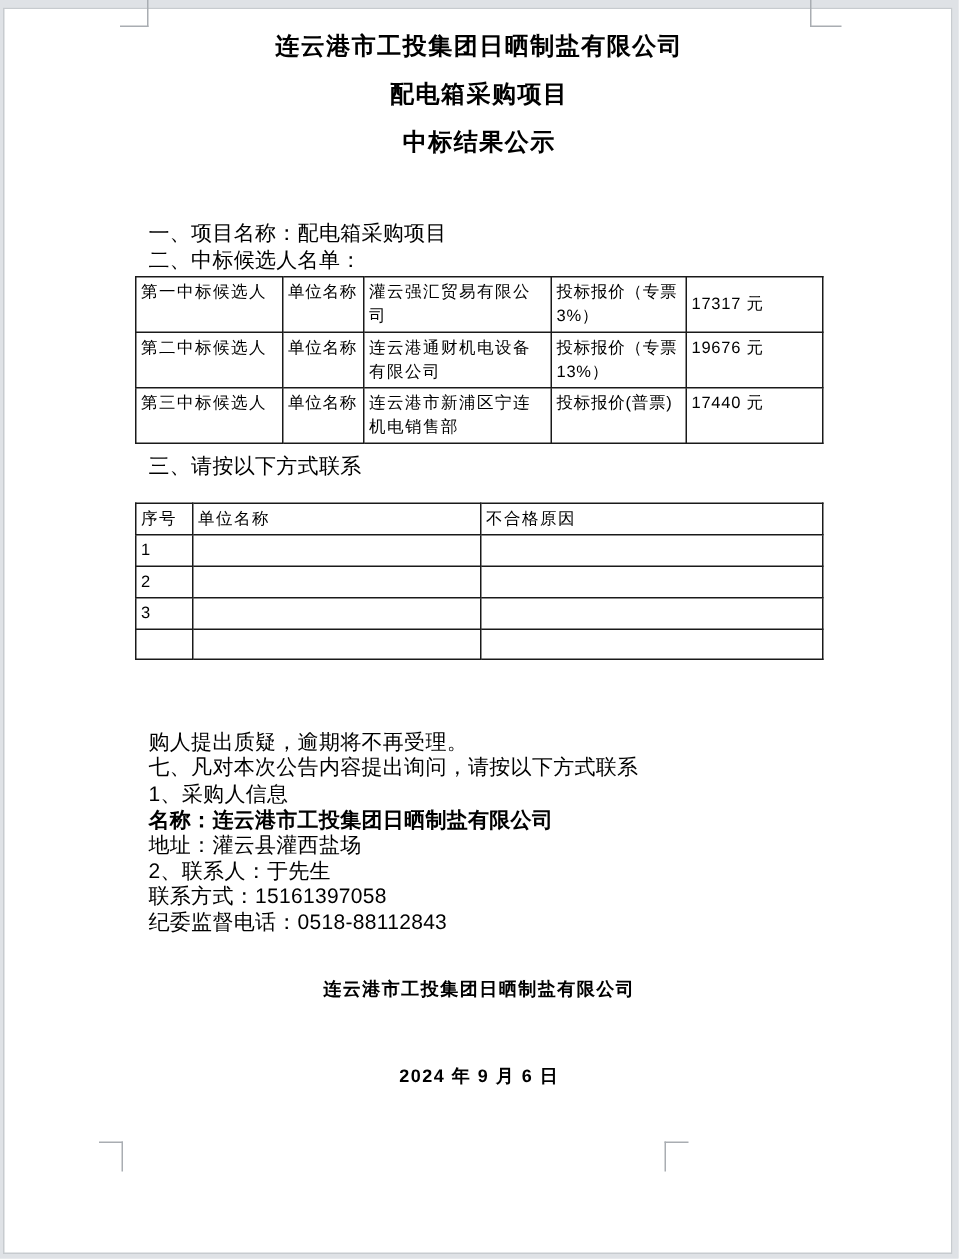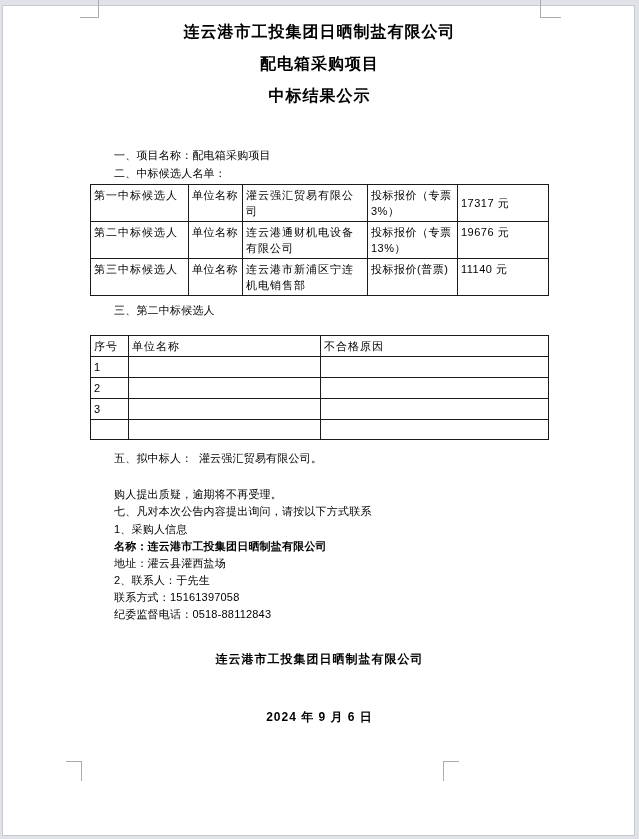--- a/index.html
+++ b/index.html
@@ -35,22 +35,22 @@
     font-size: 16px; font-weight: bold;
     letter-spacing: 1px;
     line-height: 18px;
     white-space: pre;
   }
   #title1 { top: 23px; }
   #title2 { top: 55px; }
   #title3 { top: 87px; }
 
   .body-line {
-    position: absolute; left: 114px;
-    font-size: 11px; line-height: 13px;
+    position: absolute; left: 99px;
+    font-size: 14px; line-height: 13px;
     letter-spacing: 0.2px;
     white-space: pre;
   }
   #s1  { top: 149px; }
   #s2  { top: 167px; }
   #s3  { top: 304px; }
   #s5  { top: 452px; }
   #s6a { top: 470px; }
   #s6b { top: 488px; }
   #s7  { top: 505px; }
@@ -142,26 +142,26 @@
       <td class="ls-s">单位名称</td>
       <td>连云港通财机电设备有限公司</td>
       <td class="ls-s">投标报价（专票13%）</td>
       <td class="ls-s">19676 元</td>
     </tr>
     <tr class="r3">
       <td>第三中标候选人</td>
       <td class="ls-s">单位名称</td>
       <td>连云港市新浦区宁连机电销售部</td>
       <td class="ls-s">投标报价(普票)</td>
-      <td class="ls-s">11140 元</td>
+      <td class="ls-s">17440 元</td>
     </tr>
   </tbody>
     </table>
 
-  <div id="s3" class="body-line">三、第二中标候选人</div>
+  <div id="s3" class="body-line">三、请按以下方式联系</div>
 
   <table id="invalid-table">
     <colgroup>
       <col style="width:38px">
         <col style="width:192px">
         <col style="width:228px">
     </colgroup>
     <tbody>
         <tr class="hdr">
       <th>序号</th>
@@ -184,21 +184,20 @@
       <td></td>
     </tr>
     <tr class="rlast">
       <td></td>
       <td></td>
       <td></td>
     </tr>
   </tbody>
     </table>
 
-  <div id="s5" class="body-line">五、拟中标人：  灌云强汇贸易有限公司。</div>
   <div id="s6b" class="body-line">购人提出质疑，逾期将不再受理。</div>
   <div id="s7" class="body-line">七、凡对本次公告内容提出询问，请按以下方式联系</div>
 
   <div id="c0" class="body-line">1、采购人信息</div>
   <div id="c1" class="body-line">名称：连云港市工投集团日晒制盐有限公司</div>
   <div id="c2" class="body-line">地址：灌云县灌西盐场</div>
   <div id="c3" class="body-line">2、联系人：于先生</div>
   <div id="c4" class="body-line">联系方式：15161397058</div>
   <div id="c5" class="body-line">纪委监督电话：0518-88112843</div>
 

